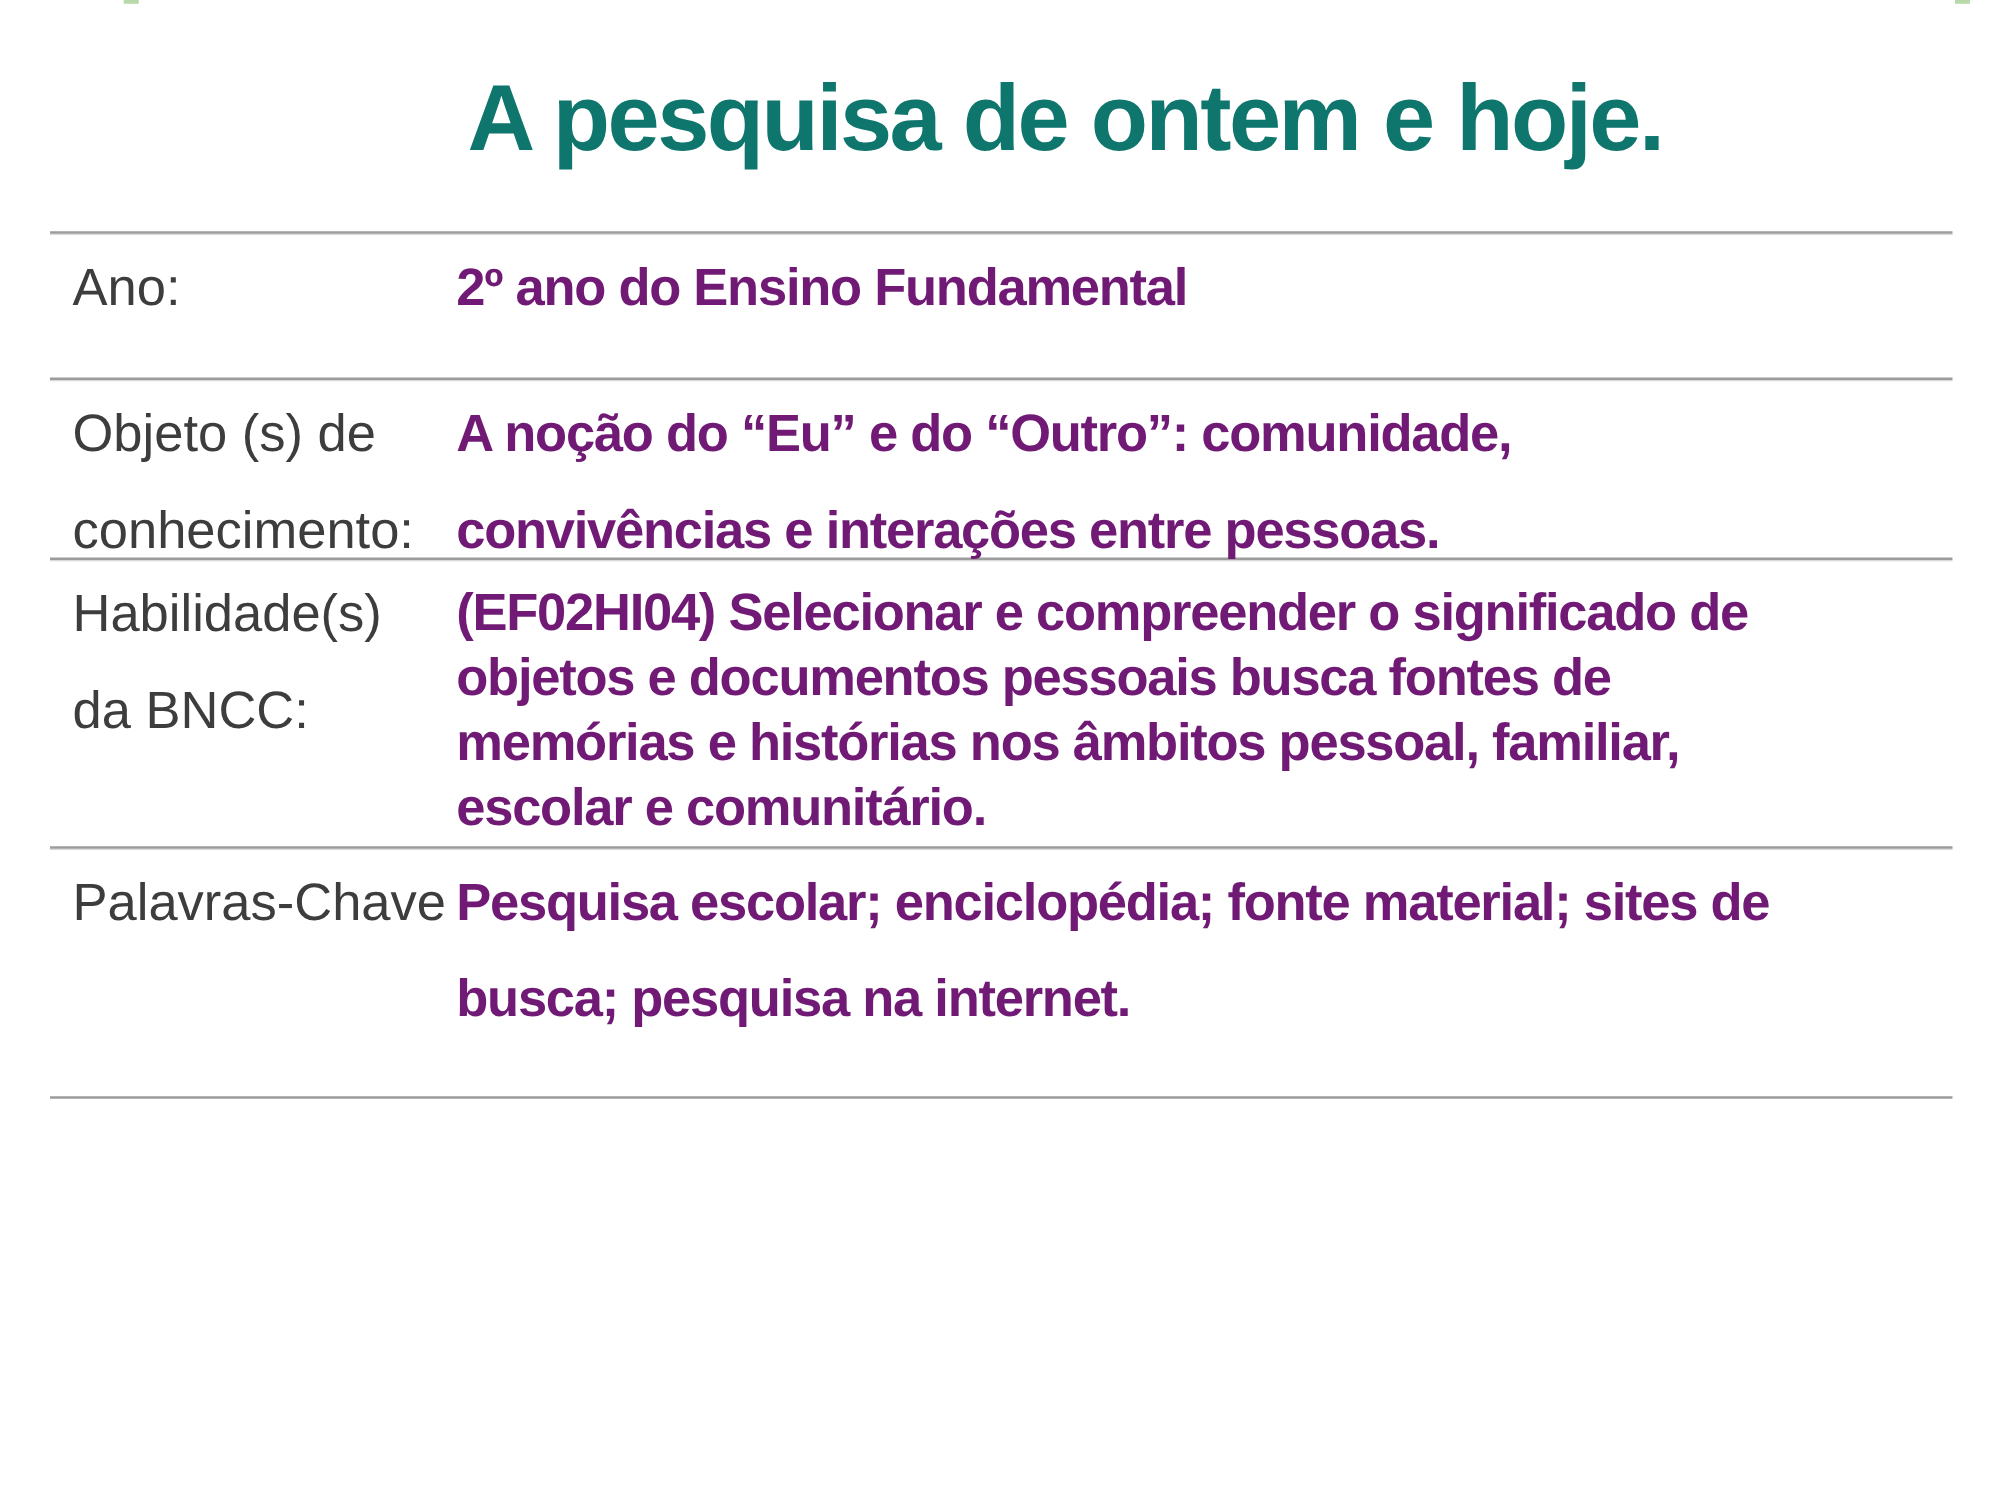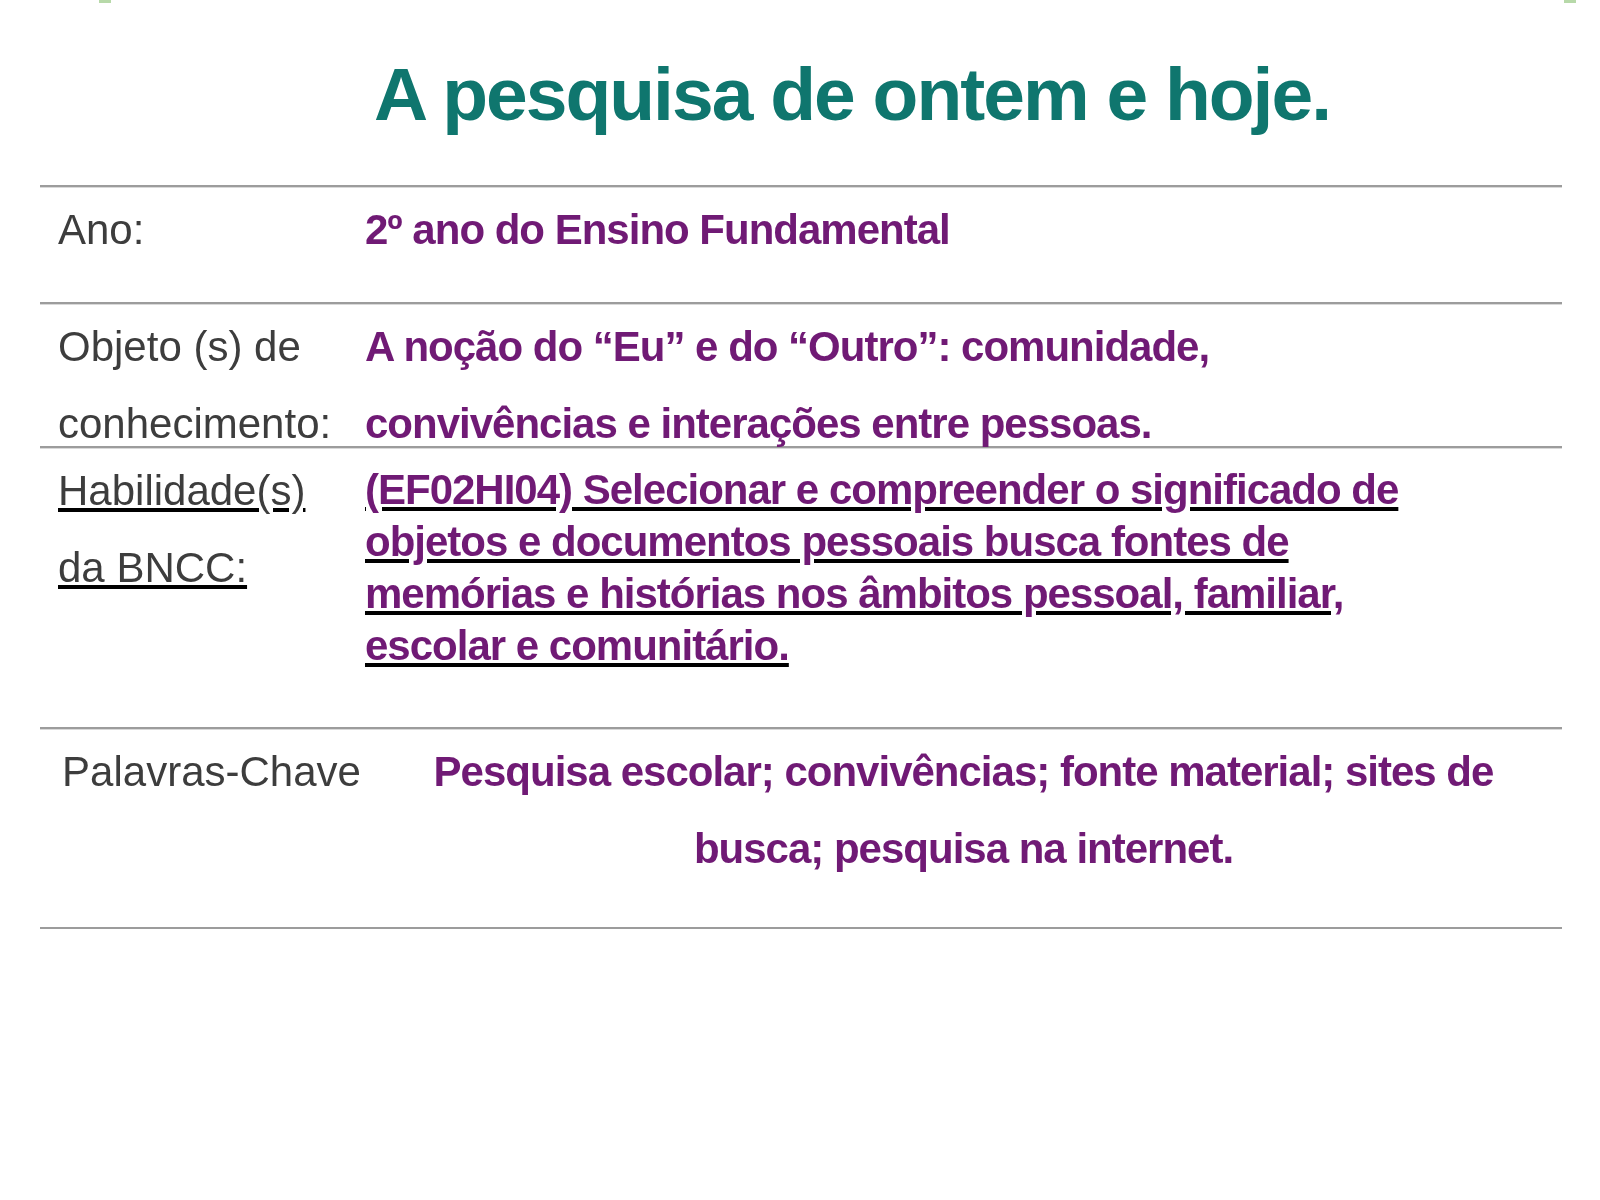--- a/index.html
+++ b/index.html
@@ -47,22 +47,22 @@
     display: flex;
     box-sizing: border-box;
     border-top: 2px solid #9c9c9c;
     box-shadow: inset 0 1px 0 #d9d9d9; 
     padding-top: 4px;
     overflow: visible;
   }
   .row-ano      { height: 117px; }
   .row-unidade  { height: 199px; }
   .row-objeto   { height: 144px; }
-  .row-bncc     { height: 281px; text-decoration: underline; }
-  .row-palavras { height: 200px; text-align: center; }
+  .row-bncc     { height: 231px; }
+  .row-palavras { height: 200px; }
 
   .cell-label {
     box-sizing: border-box;
     width: 325px;
     flex: 0 0 325px;
     padding-left: 18px;
     font-size: 42px;
     line-height: 77px;
     font-weight: 300;
     color: #3d3d3d;
@@ -111,18 +111,18 @@
       <div class="cell-label">Habilidade(s)
 da BNCC:</div>
       <div class="cell-value">(EF02HI04) Selecionar e compreender o significado de
 objetos e documentos pessoais busca fontes de
 memórias e histórias nos âmbitos pessoal, familiar,
 escolar e comunitário.</div>
     </div>
 
     <div class="row row-palavras">
       <div class="cell-label">Palavras-Chave</div>
-      <div class="cell-value">Pesquisa escolar; convivências; fonte material; sites de
+      <div class="cell-value">Pesquisa escolar; enciclopédia; fonte material; sites de
 busca; pesquisa na internet.</div>
     </div>
 
   </div>
 </div>
 
 </body></html>

